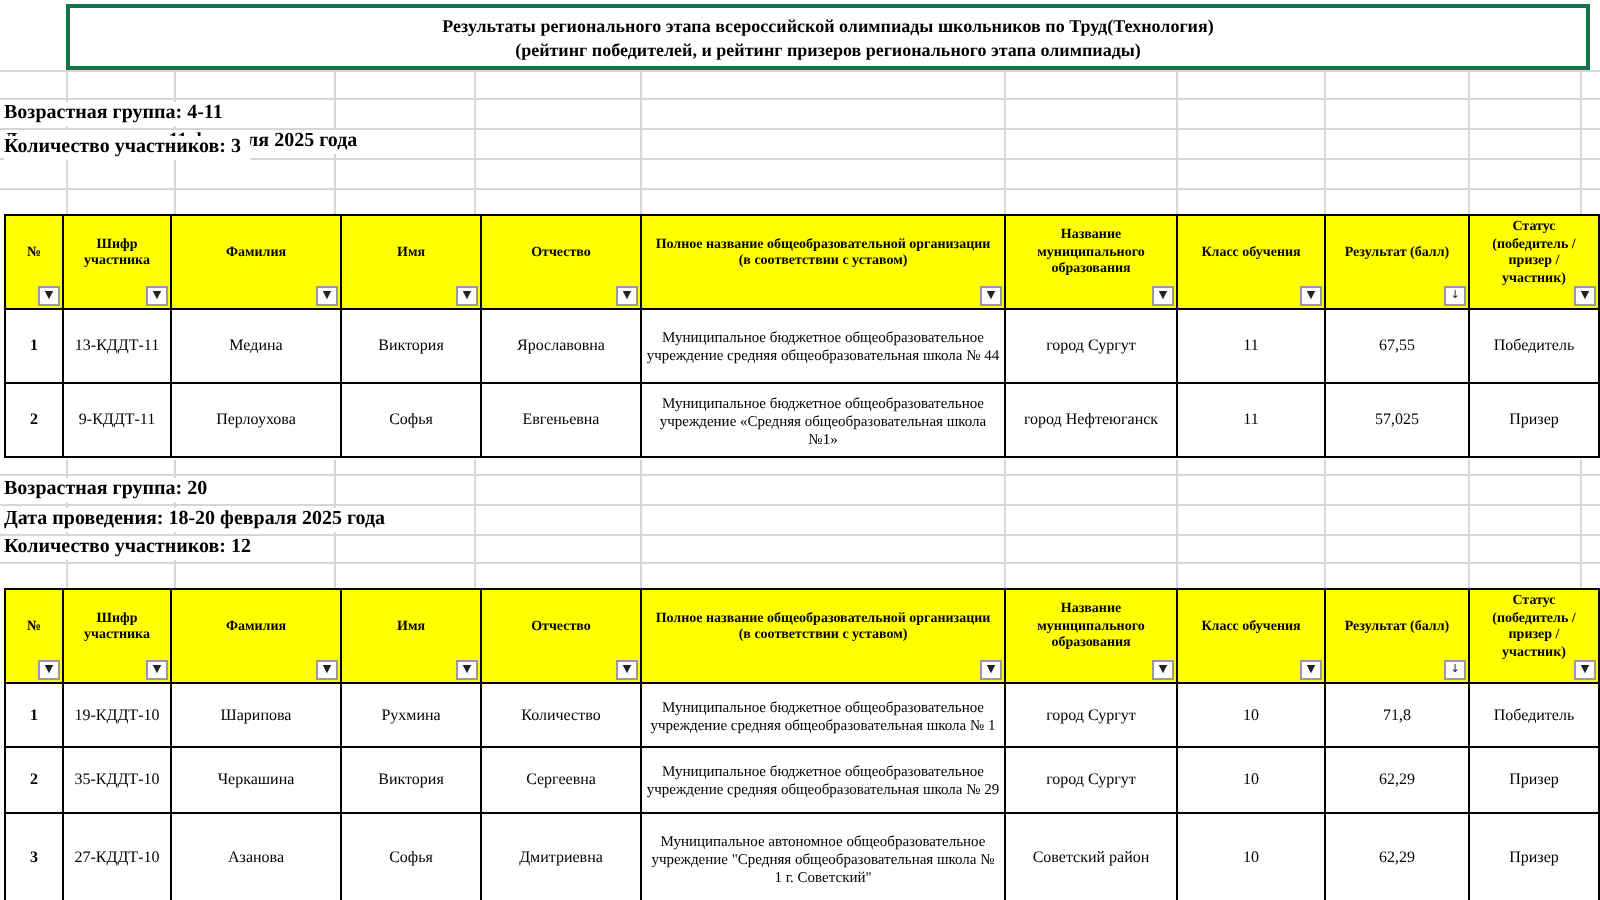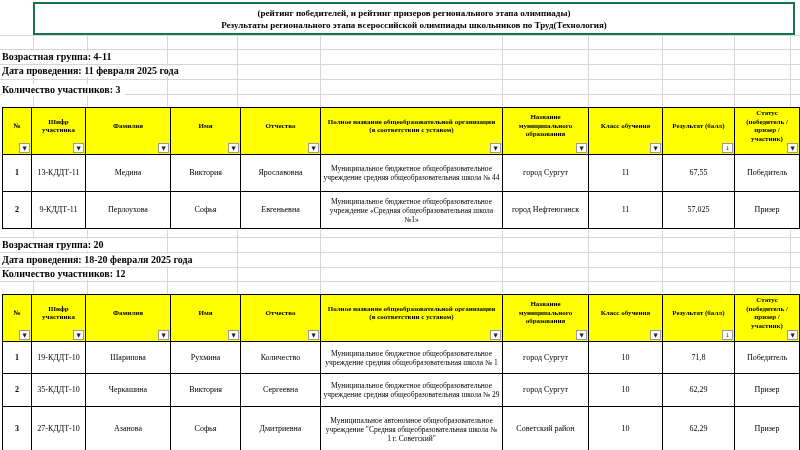--- a/index.html
+++ b/index.html
@@ -63,27 +63,27 @@
 <div class="hgl" style="top:49px"></div>
 <div class="hgl" style="top:64px"></div>
 <div class="hgl" style="top:79px"></div>
 <div class="hgl" style="top:94px"></div>
 <div class="hgl" style="top:237px"></div>
 <div class="hgl" style="top:252px"></div>
 <div class="hgl" style="top:267px"></div>
 <div class="hgl" style="top:281px"></div>
 
 <div class="title-box">
+  <div>Результаты регионального этапа всероссийской олимпиады школьников по Труд(Технология)</div>
   <div>(рейтинг победителей, и рейтинг призеров регионального этапа олимпиады)</div>
-  <div>Результаты регионального этапа всероссийской олимпиады школьников по Труд(Технология)</div>
 </div>
 
 <div class="info" style="top:51px">Возрастная группа: 4-11</div>
 <div class="info" style="top:65px">Дата проведения: 11 февраля 2025 года</div>
-<div class="info" style="top:84px">Количество участников: 3</div>
+<div class="info" style="top:68px">Количество участников: 3</div>
 
 <table class="res t1">
   <colgroup>
     <col style="width:29px">
       <col style="width:54px">
       <col style="width:85px">
       <col style="width:70px">
     <col style="width:80px">
       <col style="width:182px">
       <col style="width:86px">

